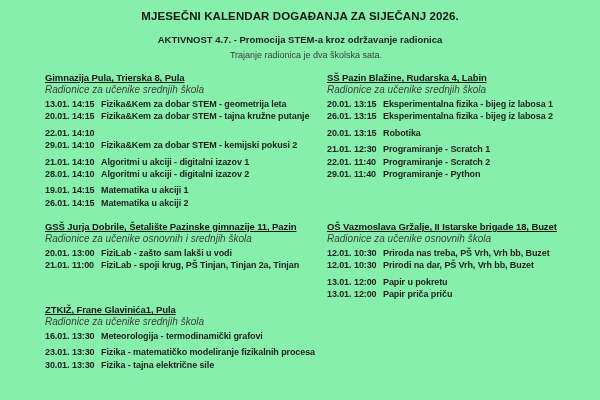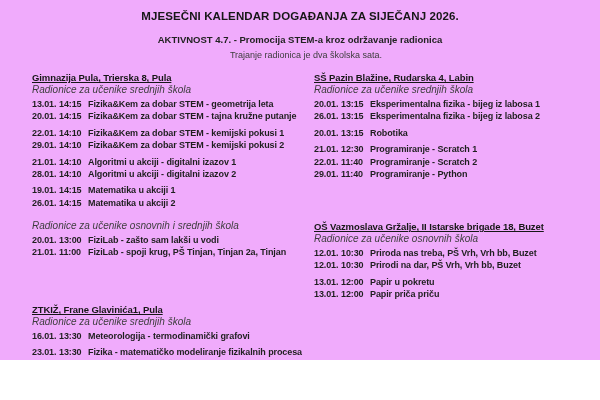--- a/index.html
+++ b/index.html
@@ -1,22 +1,22 @@
 <!DOCTYPE html>
 <html><head>
 <meta charset="utf-8">
 <style>
   * { margin: 0; padding: 0; box-sizing: border-box; }
   html, body { background: #ffffff; }
   body { font-family: "Liberation Sans", "DejaVu Sans", sans-serif; color: #1f1f1f; }
   .page {
     position: relative;
     width: 600px;
-    height: 360px;
-    background: #f0abfc;
+    height: 400px;
+    background: #86efac;
     overflow: hidden;
   }
   header { text-align: center; padding-top: 9px; }
   .doc-title {
     font-size: 11.5px;
     font-weight: 700;
     line-height: 15px;
     letter-spacing: 0.1px;
     color: #171717;
     margin-bottom: 9px;
@@ -31,21 +31,21 @@
   .doc-note {
     font-size: 9px;
     font-weight: 400;
     line-height: 12px;
     color: #3d3d3d;
     padding-left: 12px;
   }
   .content {
     position: absolute;
     top: 71px;
-    left: 32px;
+    left: 45px;
     right: 18px;
     display: grid;
     grid-template-columns: 282px 1fr;
     grid-template-rows: 149px 83px auto;
   }
   .s-l1 { grid-column: 1; grid-row: 1; }
   .s-l2 { grid-column: 1; grid-row: 2; }
   .s-l3 { grid-column: 1; grid-row: 3; }
   .s-r1 { grid-column: 2; grid-row: 1; }
   .s-r2 { grid-column: 2; grid-row: 2; }
@@ -105,21 +105,20 @@
         <div class="event">
           <span class="e-date">20.01.</span>
           <span class="e-time">14:15</span>
           <span class="e-title">Fizika&amp;Kem za dobar STEM - tajna kružne putanje</span>
         </div>
       </div>
       <div class="group">
         <div class="event">
           <span class="e-date">22.01.</span>
           <span class="e-time">14:10</span>
-          <span class="e-title">Fizika&amp;Kem za dobar STEM - kemijski pokusi 1</span>
         </div>
         <div class="event">
           <span class="e-date">29.01.</span>
           <span class="e-time">14:10</span>
           <span class="e-title">Fizika&amp;Kem za dobar STEM - kemijski pokusi 2</span>
         </div>
       </div>
       <div class="group">
         <div class="event">
           <span class="e-date">21.01.</span>
@@ -140,20 +139,21 @@
         </div>
         <div class="event">
           <span class="e-date">26.01.</span>
           <span class="e-time">14:15</span>
           <span class="e-title">Matematika u akciji 2</span>
         </div>
       </div>
     </section>
 
     <section class="section s-l2">
+      <h3 class="venue">GSŠ Jurja Dobrile, Šetalište Pazinske gimnazije 11, Pazin</h3>
       <p class="audience">Radionice za učenike osnovnih i srednjih škola</p>
       <div class="group">
         <div class="event">
           <span class="e-date">20.01.</span>
           <span class="e-time">13:00</span>
           <span class="e-title">FiziLab - zašto sam lakši u vodi</span>
         </div>
         <div class="event">
           <span class="e-date">21.01.</span>
           <span class="e-time">11:00</span>

